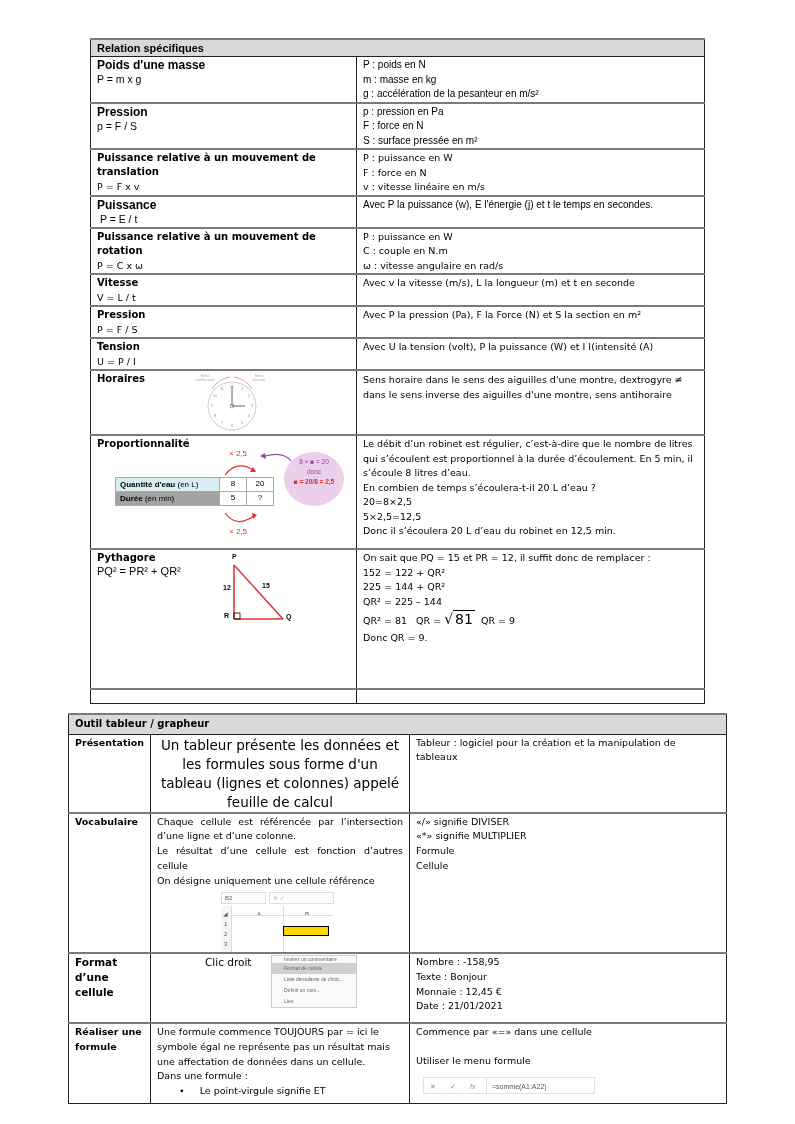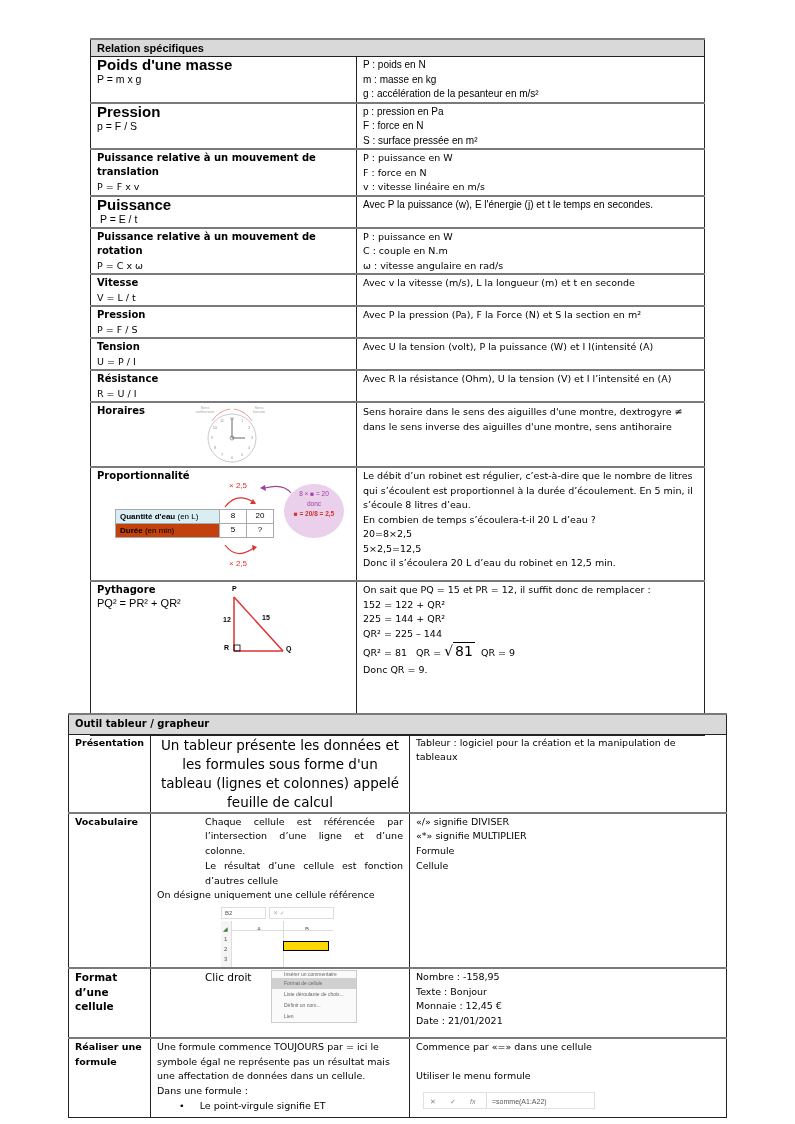--- a/index.html
+++ b/index.html
@@ -4,32 +4,32 @@
 <style>
   html, body { margin:0; padding:0; background:#fff; }
   body { width:795px; height:1124px; position:relative; font-family:"Liberation Sans", sans-serif; color:#000; overflow:hidden; }
   .t { position:absolute; border-collapse:collapse; }
   .t td { border:1px solid #222; vertical-align:top; padding:1px 6px 0 6px; }
   .t tr.sep td { border-top:2px solid #7a7a7a; }
   .hdr td { background:#d9d9d9; font-weight:bold; font-size:11px; padding:2px 6px; border-top:2px solid #7a7a7a; }
   
   #t1 { left:90px; top:38px; width:615px;padding-left:10px; }
   #t1 td.l { width:253px; }
-  #t1 .title { font-weight:bold; font-size:15px; line-height:14px; }
+  #t1 .title { font-weight:bold; font-size:12px; line-height:14px; }
   #t1 .f { font-size:10.5px; line-height:15px; }
   #t1 .r { font-size:10px; line-height:14.5px; }
   #t1 .cal .title { font-family:"DejaVu Sans", sans-serif; font-size:10px; }
   #t1 .cal .f, #t1 .cal .r { font-family:"DejaVu Sans", sans-serif; font-size:9.5px; }
   
   #t2 { left:68px; top:713px; width:659px; }
   #t2 td { font-family:"DejaVu Sans", sans-serif; font-size:9.5px; line-height:14.7px; }
   #t2 td.lab { width:67px; font-weight:bold; }
   #t2 td.mid { width:246px; }
   .big { font-size:13.5px !important; line-height:19px !important; text-align:center; }
-  .just { text-align:justify;margin-left:48px; }
+  .just { text-align:justify; }
   .img-wrap { position:relative; }
   .tri-label { font-size:7px; font-weight:bold; font-family:"Liberation Sans", sans-serif; }
   .sqrt { display:inline-block; font-size:14px; }
   .sqrt .bar { border-top:1px solid #000; padding:0 2px; font-size:14px; }
   .mini-sheet { position:absolute; font-family:"Liberation Sans", sans-serif; font-size:6px; color:#555; }
   .ctx { position:absolute; border:1px solid #ccc; background:#fafafa; font-size:5px; color:#666; font-family:"Liberation Sans", sans-serif; }
   .ctx div { padding:1px 3px 1px 12px; height:9px; line-height:9px; }
   .ctx .sel { background:#d0d0d0; }
   .fbar { position:absolute; left:7px; top:52px; width:170px; height:15px; border:1px solid #e0e0e0; background:#fff; font-family:"Liberation Sans", sans-serif; font-size:7px; color:#555; }
 </style>
@@ -113,29 +113,20 @@
           <div class="r">Avec P la pression (Pa), F la Force (N) et S la section en m²</div>
         </td>
   </tr>
   <tr class="sep cal" style="height:29px">
     <td class="l">
           <div class="title">Tension</div>
           <div class="f">U = P / I</div>
         </td>
     <td>
           <div class="r">Avec U la tension (volt), P la puissance (W) et I I(intensité (A)</div>
-        </td>
-  </tr>
-  <tr class="sep cal" style="height:29px">
-    <td class="l">
-          <div class="title">Résistance</div>
-          <div class="f">R = U / I</div>
-        </td>
-    <td>
-          <div class="r">Avec R la résistance (Ohm), U la tension (V) et I l’intensité en (A)</div>
         </td>
   </tr>
 
   <tr class="sep cal" style="height:65px">
     <td class="l">
       <div class="img-wrap" style="height:62px">
         <div class="title">Horaires</div>
         <svg style="position:absolute;left:90px;top:0" width="90" height="62" viewBox="0 0 90 62">
           <text x="18" y="5" font-size="4" fill="#aaa" text-anchor="middle">Sens</text>
           <text x="18" y="9" font-size="4" fill="#aaa" text-anchor="middle">antihoraire</text>
@@ -186,21 +177,21 @@
           <div style="position:absolute;left:124px;top:0;color:#e03030;font-size:8px;">× 2,5</div>
           <div style="position:absolute;left:124px;top:78px;color:#e03030;font-size:8px;">× 2,5</div>
           <table style="position:absolute;left:10px;top:28px;border-collapse:collapse;font-size:8px;">
             <tbody>
                   <tr>
               <td style="background:#d9eef2;border:1px solid #aaa;padding:1px 4px;width:95px;line-height:11px"><b>Quantité d'eau</b><span> (en L)</span></td>
               <td style="border:1px solid #aaa;text-align:center;width:24px;padding:1px">8</td>
               <td style="border:1px solid #aaa;text-align:center;width:24px;padding:1px">20</td>
             </tr>
             <tr>
-              <td style="background:#c2410c;border:1px solid #aaa;padding:1px 4px;line-height:11px"><b>Durée</b><span> (en min)</span></td>
+              <td style="background:#a3a3a3;border:1px solid #aaa;padding:1px 4px;line-height:11px"><b>Durée</b><span> (en min)</span></td>
               <td style="border:1px solid #aaa;text-align:center;padding:1px">5</td>
               <td style="border:1px solid #aaa;text-align:center;padding:1px">?</td>
             </tr>
           </tbody>
               </table>
           <div style="position:absolute;left:180px;top:8px;width:58px;text-align:center;color:#a040a0;font-size:6.5px;line-height:10px;">
             <div>8 × ■ = 20</div>
             <div>donc</div>
             <div style="color:#d03030;font-weight:bold">■ = 20/8 = 2,5</div>
           </div>

